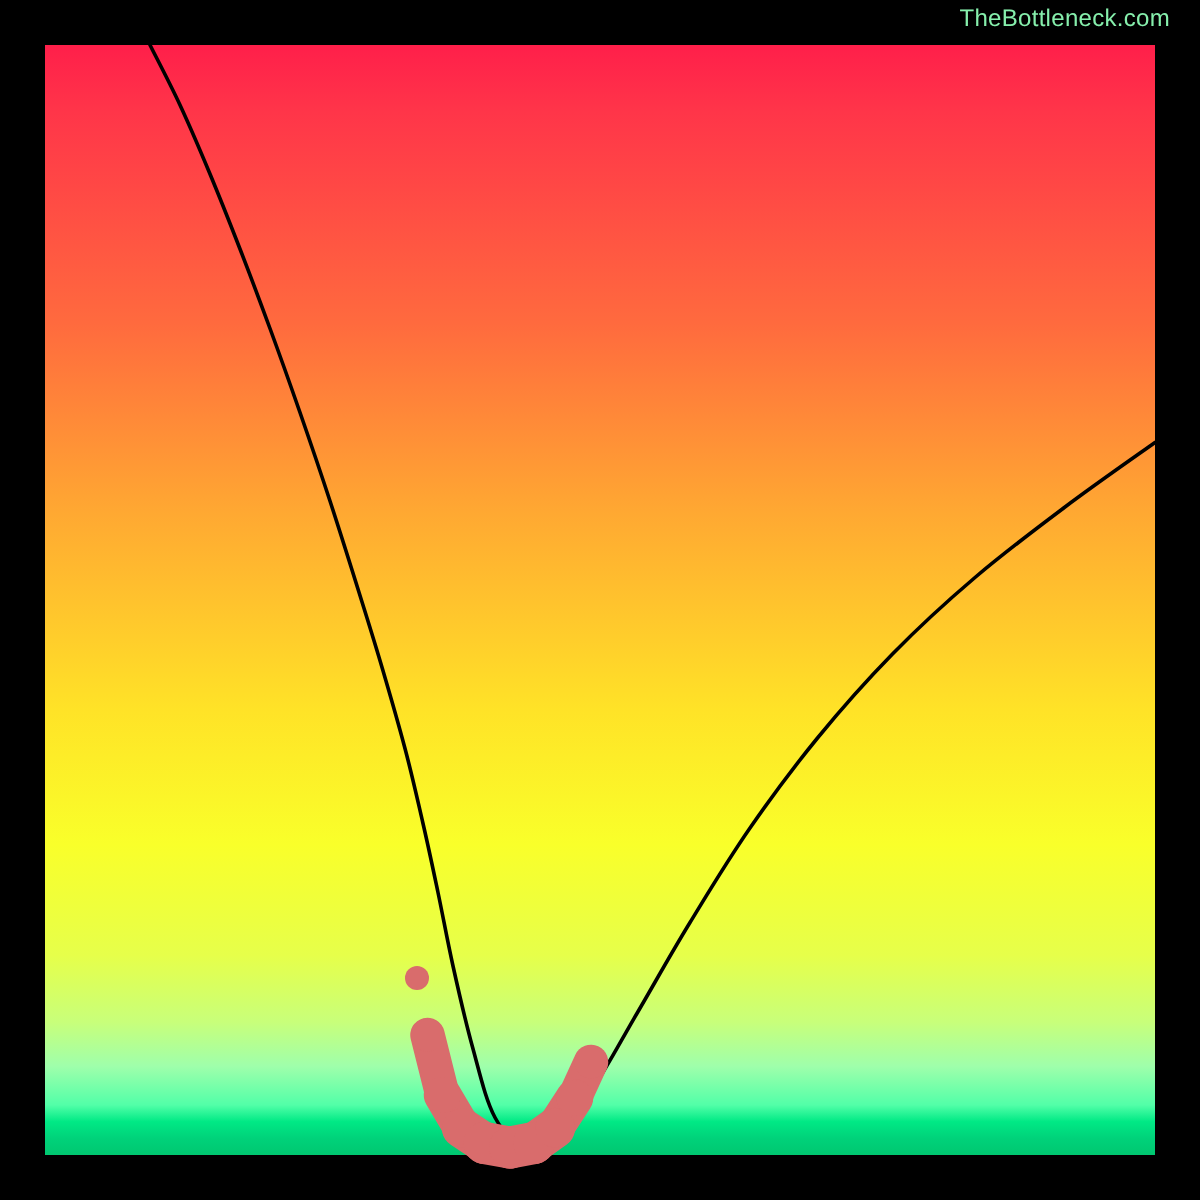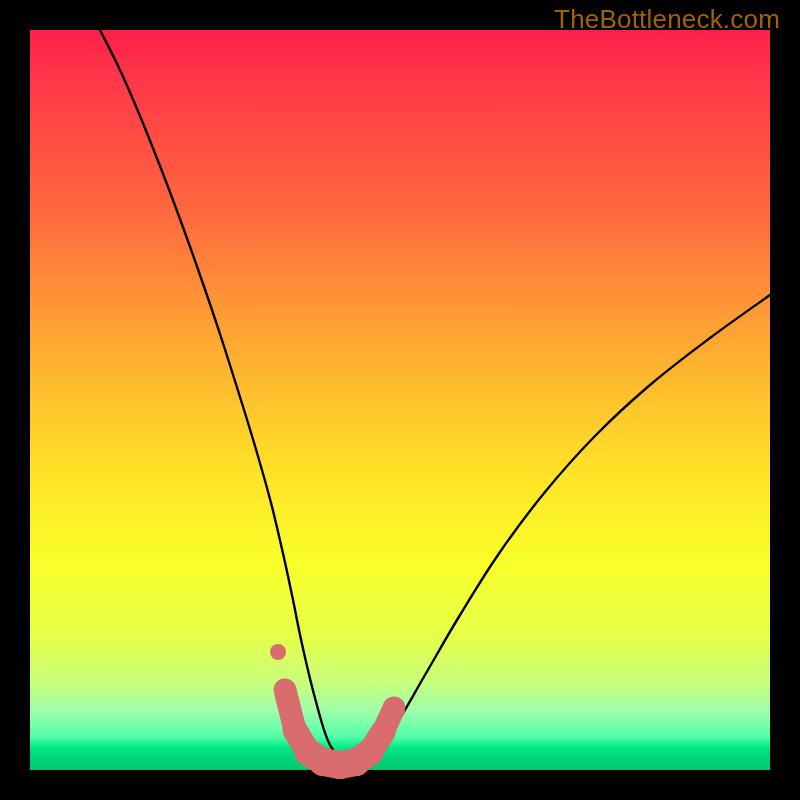--- a/index.html
+++ b/index.html
@@ -31,22 +31,22 @@
       #52ffa8 95.5%,
       #00e985 97%,
       #00d27a 98.5%,
       #00c770 100%
     );
   }
   .watermark {
     position: absolute;
     top: 4px;
     right: 20px;
-    color: #a16207;
-    font-size: 26px;
+    color: #86efac;
+    font-size: 16px;
     letter-spacing: 0.2px;
     font-weight: 500;
     z-index: 10;
   }
   svg.curve {
     position: absolute;
     left: 0;
     top: 0;
     width: 740px;
     height: 740px;

